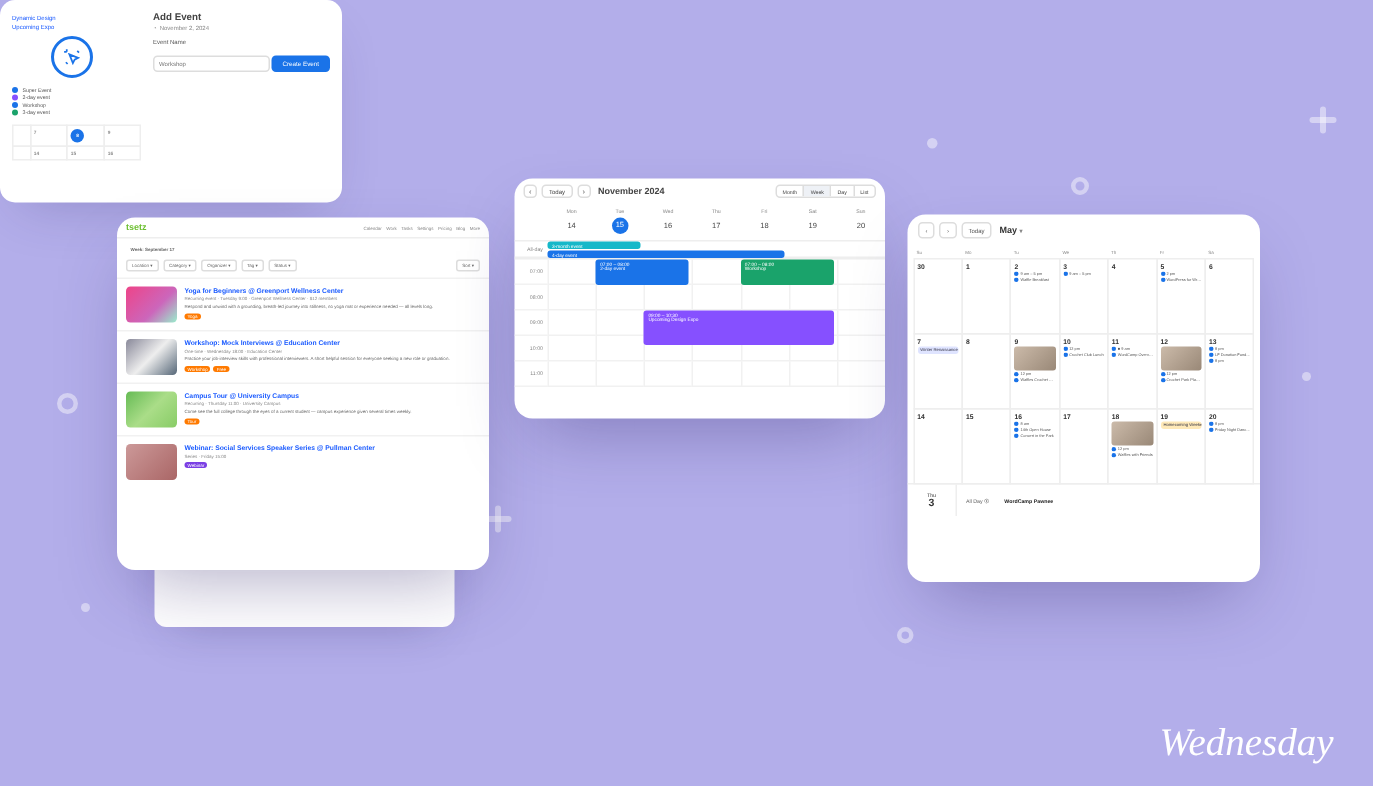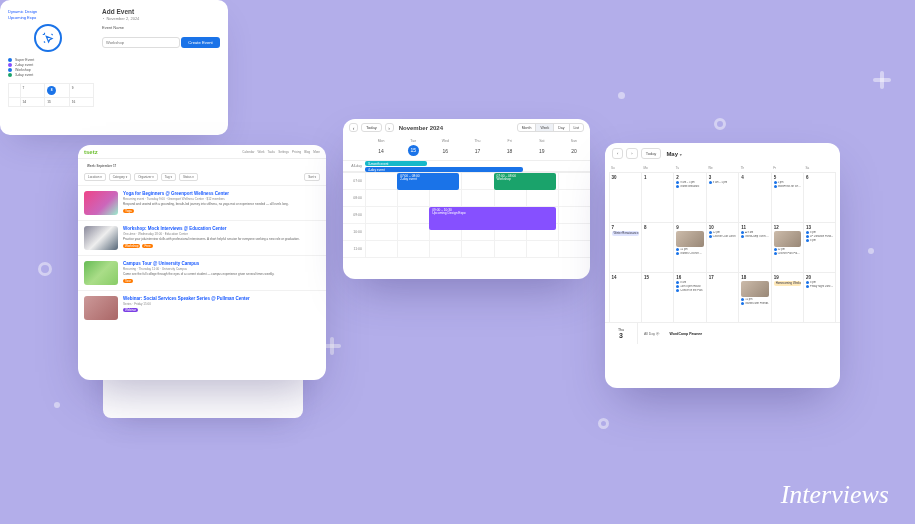--- a/index.html
+++ b/index.html
@@ -456,13 +456,13 @@
       <div>Thu</div>
       <div class="dn">3</div>
     </div>
     <div class="lane">
       <span>All Day ⦿</span>
       <span class="evn">WordCamp Pawnee</span>
     </div>
   </div>
 </div>
 
-<div class="brand">Interviews</div>
+<div class="brand">Wednesday</div>
 
 </body></html>

